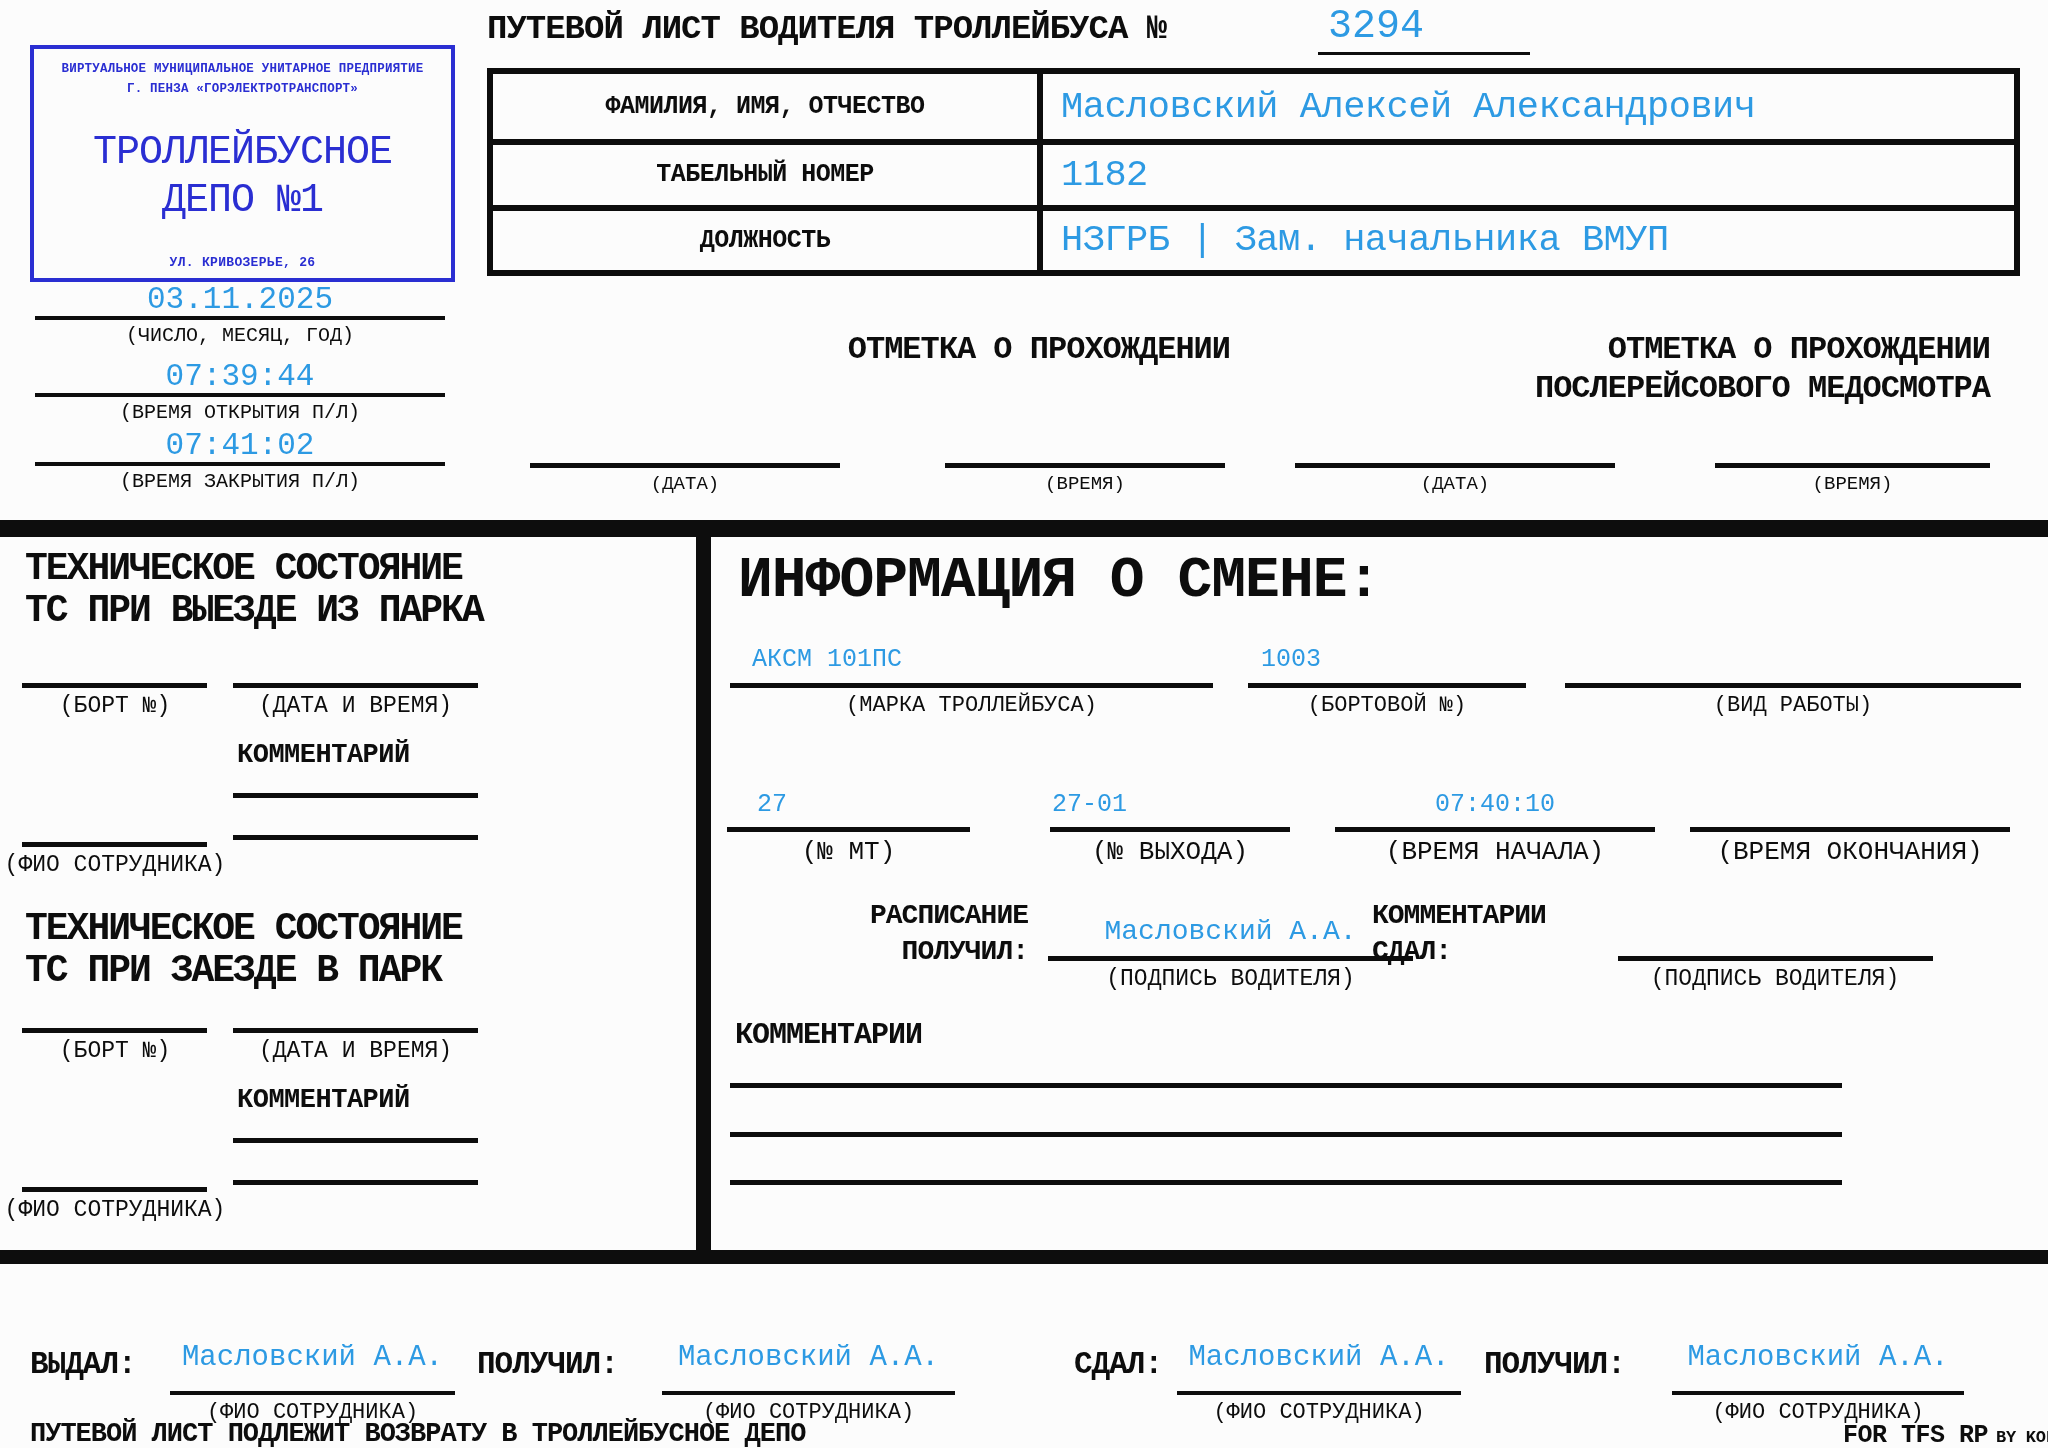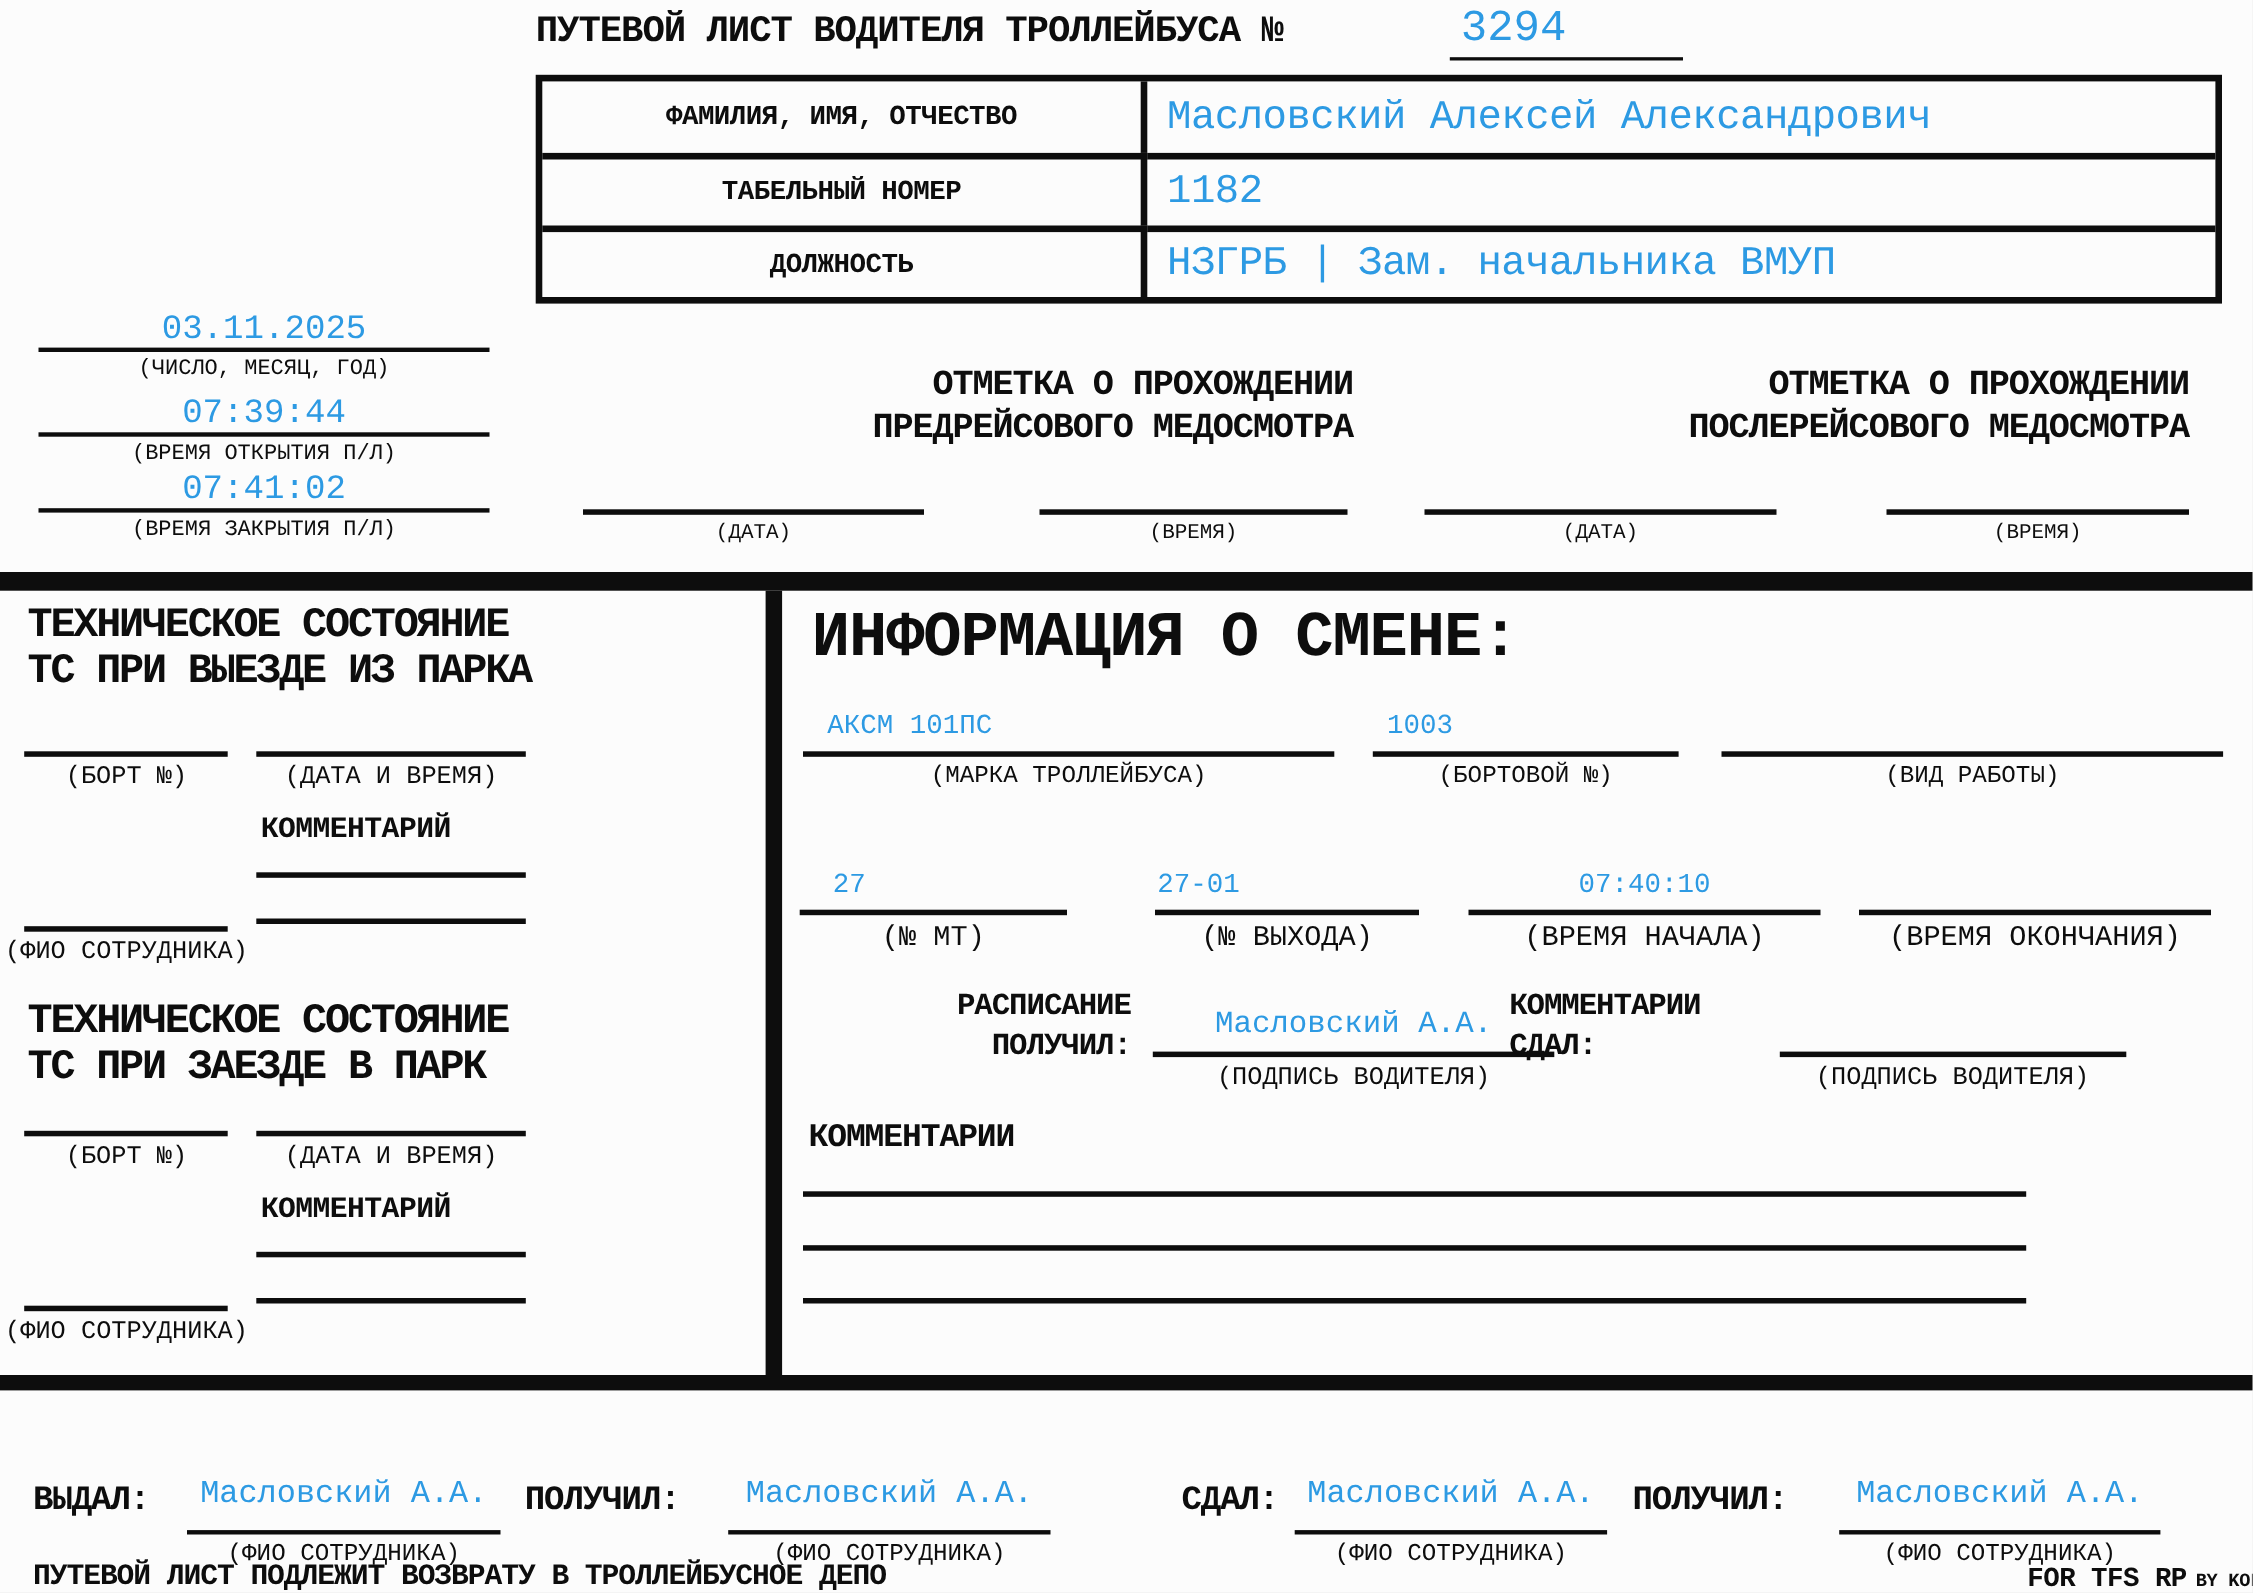--- a/index.html
+++ b/index.html
@@ -49,20 +49,31 @@
 </style>
 </head>
 <body>
 
 <div class="page">
 
   <div class="abs b" style="left:487px;top:10px;font-size:34px;letter-spacing:-1px;">ПУТЕВОЙ ЛИСТ ВОДИТЕЛЯ ТРОЛЛЕЙБУСА №</div>
   <div class="abs blue" style="left:1328px;top:4px;font-size:40px;">3294</div>
   <div class="line" style="left:1318px;top:52px;width:212px;height:3px;"></div>
 
+  <div class="stamp">
+    <div>
+      <div class="org">ВИРТУАЛЬНОЕ МУНИЦИПАЛЬНОЕ УНИТАРНОЕ ПРЕДПРИЯТИЕ</div>
+      <div class="org">Г. ПЕНЗА «ГОРЭЛЕКТРОТРАНСПОРТ»</div>
+    </div>
+    <div class="depot">
+      <div>ТРОЛЛЕЙБУСНОЕ</div>
+      <div>ДЕПО №1</div>
+    </div>
+    <div class="addr">УЛ. КРИВОЗЕРЬЕ, 26</div>
+  </div>
 
   <div class="abs blue ctr" style="left:35px;top:282px;width:410px;font-size:31px;">03.11.2025</div>
   <div class="line" style="left:35px;top:316px;width:410px;"></div>
   <div class="abs ctr lbl" style="left:35px;top:324px;width:410px;">(ЧИСЛО, МЕСЯЦ, ГОД)</div>
 
   <div class="abs blue ctr" style="left:35px;top:359px;width:410px;font-size:31px;">07:39:44</div>
   <div class="line" style="left:35px;top:393px;width:410px;"></div>
   <div class="abs ctr lbl" style="left:35px;top:401px;width:410px;">(ВРЕМЯ ОТКРЫТИЯ П/Л)</div>
 
   <div class="abs blue ctr" style="left:35px;top:428px;width:410px;font-size:31px;">07:41:02</div>
@@ -73,21 +84,20 @@
     <div class="lc">ФАМИЛИЯ, ИМЯ, ОТЧЕСТВО</div>
     <div class="vc">Масловский Алексей Александрович</div>
     <div class="lc bt">ТАБЕЛЬНЫЙ НОМЕР</div>
     <div class="vc bt">1182</div>
     <div class="lc bt">ДОЛЖНОСТЬ</div>
     <div class="vc bt">НЗГРБ | Зам. начальника ВМУП</div>
   </div>
 
   <div class="medtitle" style="left:530px;top:330px;width:700px;">
     <div>ОТМЕТКА О ПРОХОЖДЕНИИ</div>
-    <div>ПРЕДРЕЙСОВОГО МЕДОСМОТРА</div>
   </div>
   <div class="line" style="left:530px;top:463px;width:310px;height:5px;"></div>
   <div class="abs ctr" style="left:530px;top:473px;width:310px;font-size:19px;">(ДАТА)</div>
   <div class="line" style="left:945px;top:463px;width:280px;height:5px;"></div>
   <div class="abs ctr" style="left:945px;top:473px;width:280px;font-size:19px;">(ВРЕМЯ)</div>
 
   <div class="medtitle" style="left:1290px;top:330px;width:700px;">
     <div>ОТМЕТКА О ПРОХОЖДЕНИИ</div>
     <div>ПОСЛЕРЕЙСОВОГО МЕДОСМОТРА</div>
   </div>

